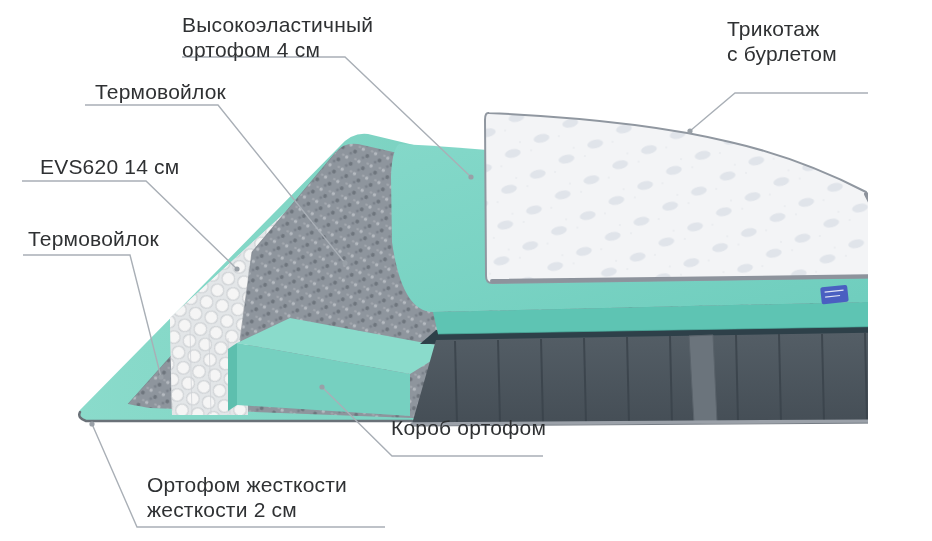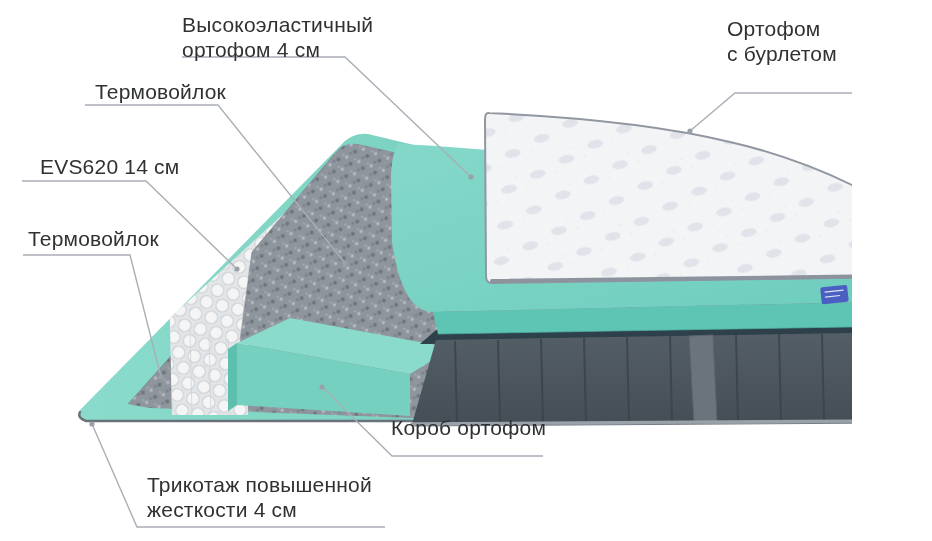--- a/index.html
+++ b/index.html
@@ -1,17 +1,17 @@
 <!DOCTYPE html>
 <html style="--background: #ffffff; --label_text: #2f3133; --leader_line: #a9afb6; --foam_teal: #79d2c3; --foam_teal_side: #5ec4b3; --felt_gray: #8e959d; --cover_white: #f4f5f7; --cover_rim: #9097a0; --side_velour: #4d575f; --side_seam: #3a434b; --side_band: #2e4049; --handle_gray: #6b747c; --piping_gray: #9ba1a9; --spring_white: #f4f4f4; --tag_blue: #4a5fc1;"><head>
 <meta charset="utf-8">
 <style>
   html,body{margin:0;padding:0;background:#fff;}
   .stage{position:relative;width:852px;height:541px;background:var(--background,#ffffff);
-         font-family:"Liberation Sans","DejaVu Sans",sans-serif;overflow:hidden;}
+         font-family:"Liberation Sans","DejaVu Sans",sans-serif;overflow:hidden;padding-left:16px;}
   .stage svg{position:absolute;left:0;top:0;}
   .lbl{position:absolute;color:var(--label_text,#2f3133);font-size:21px;line-height:25px;
        letter-spacing:.2px;white-space:nowrap;}
   .lbl .ln{display:block;}
   
   .base-top{fill:url(#gradBase);}
   .base-rim{stroke:#6a7178;stroke-width:2.5;fill:none;stroke-linecap:round;}
   .felt{fill:url(#feltp);}
   .felt-edge{stroke:#7a8189;stroke-width:1;fill:none;opacity:.6;}
   .springs{fill:url(#coils);}
@@ -166,38 +166,38 @@
     <circle class="dot" cx="690" cy="131" r="2.6"></circle>
   </g>
 </svg>
 
 <div class="lbl" style="left:182px;top:12px">
   <span class="ln">Высокоэластичный</span>
   <span class="ln">ортофом 4 см</span>
 </div>
 
 <div class="lbl" style="left:727px;top:16px">
-  <span class="ln">Ортофом</span>
+  <span class="ln">Трикотаж</span>
   <span class="ln">с бурлетом</span>
 </div>
 
 <div class="lbl" style="left:95px;top:79px">
   <span class="ln">Термовойлок</span>
 </div>
 
 <div class="lbl" style="left:40px;top:154px">
   <span class="ln">EVS620 14 см</span>
 </div>
 
 <div class="lbl" style="left:28px;top:226px">
   <span class="ln">Термовойлок</span>
 </div>
 
 <div class="lbl" style="left:391px;top:415px">
   <span class="ln">Короб ортофом</span>
 </div>
 
 <div class="lbl" style="left:147px;top:472px">
-  <span class="ln">Трикотаж повышенной</span>
-  <span class="ln">жесткости 4 см</span>
+  <span class="ln">Ортофом жесткости</span>
+  <span class="ln">жесткости 2 см</span>
 </div>
 
 </div>
 
 </body></html>

